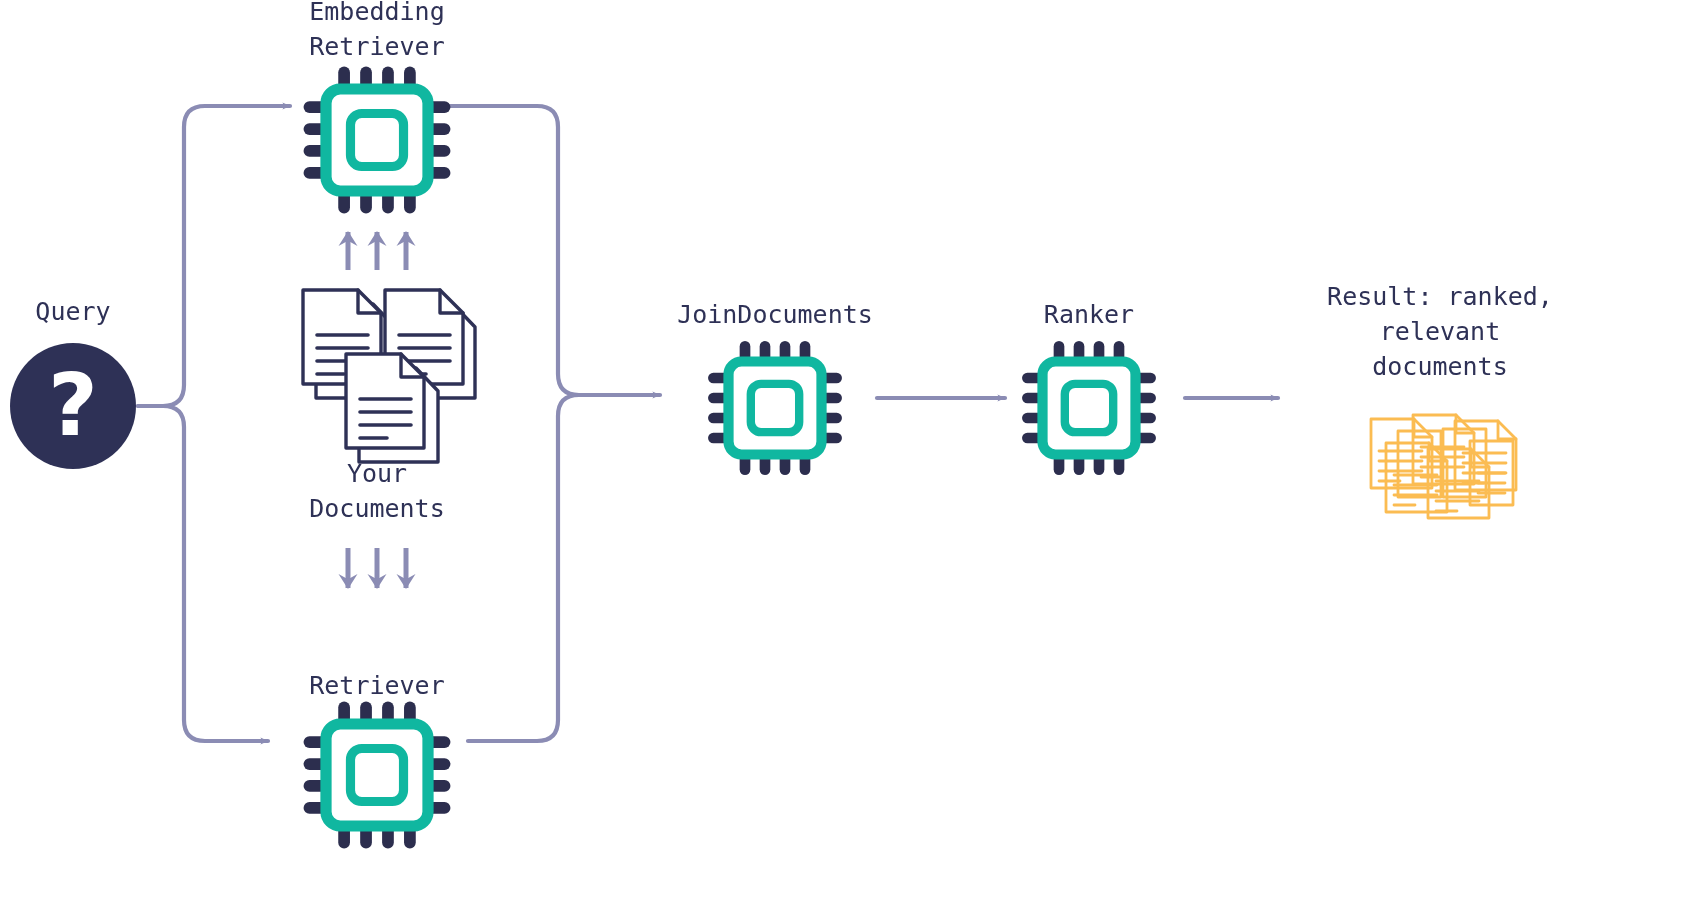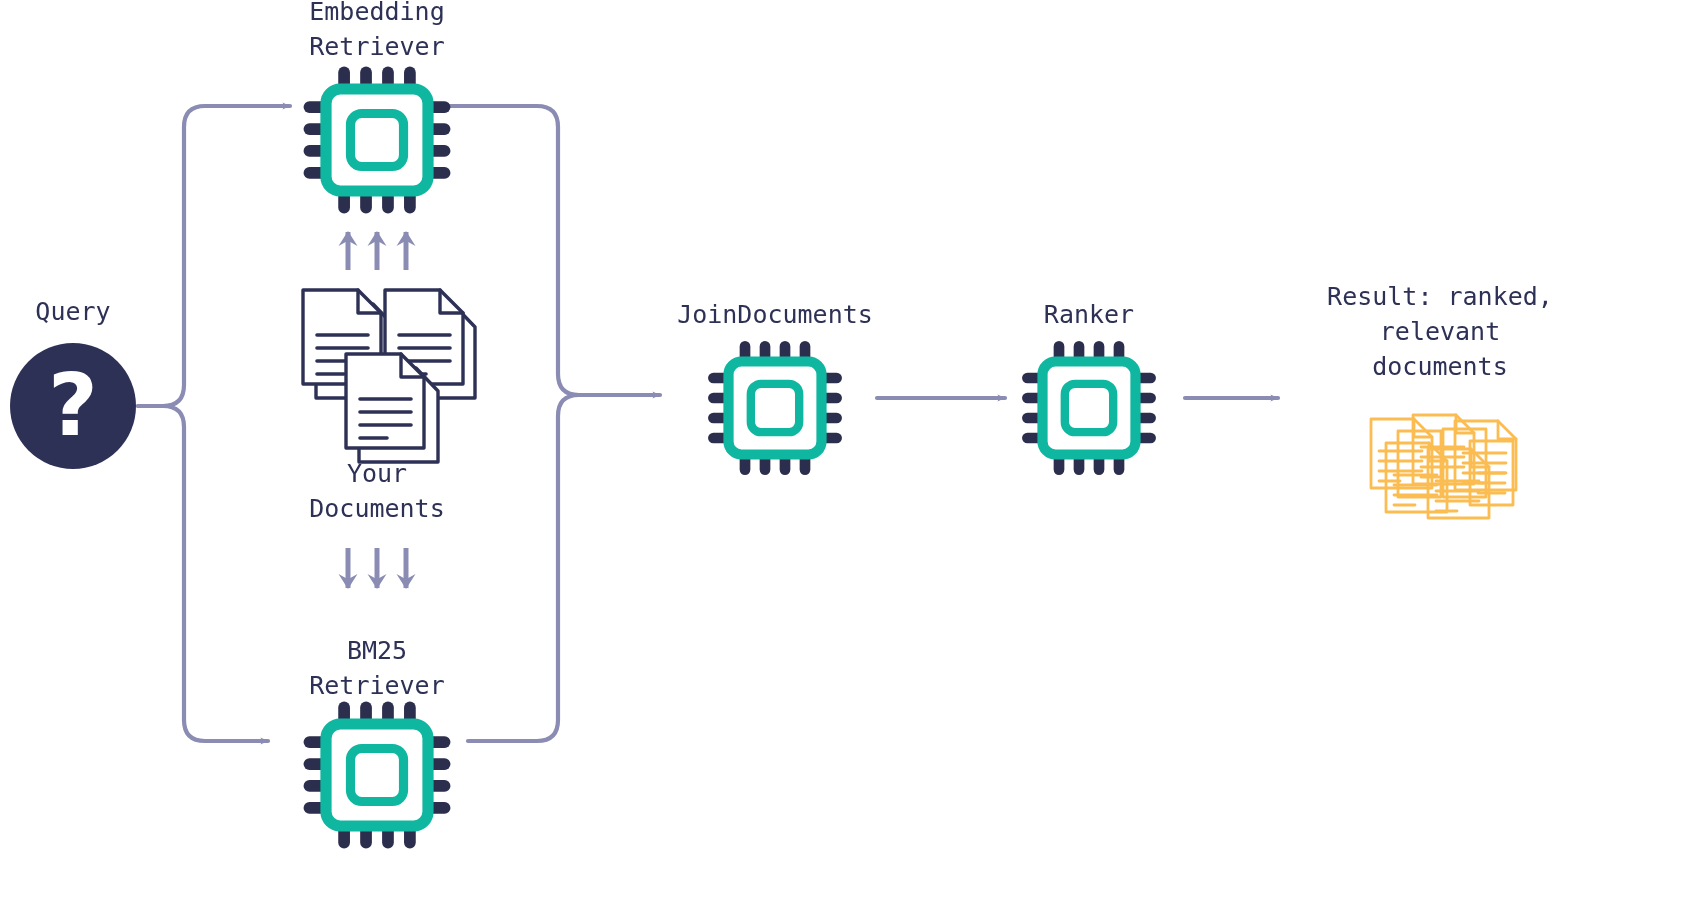--- a/index.html
+++ b/index.html
@@ -156,21 +156,20 @@
       <g>
         <path d="M346 354 L401 354 L424 377 L424 448 L346 448 Z"></path>
         <path d="M401 354 L401 377 L424 377" fill="none"></path>
         <path d="M360 399 L411 399 M360 412 L411 412 M360 425 L411 425 M360 438 L387 438" stroke-width="3.6"></path>
       </g>
     </g>
   </svg>
   <div class="label" style="left:277px; top:455px; width:200px;text-align:center;">Your</div>
   <div class="label" style="left:277px; top:490px; width:200px;">Documents</div>
 
-  <div class="label" style="left:277px; top:632px; width:200px;">BM25</div>
   <div class="label" style="left:277px; top:667px; width:200px;">Retriever</div>
   <svg class="layer" viewBox="0 0 1687 912">
     <g transform="translate(377,775) scale(1.02)">
       <rect x="-38" y="-72" width="11.5" height="24" rx="5.75" fill="#2C2E4E"></rect>
       <rect x="-16.5" y="-72" width="11.5" height="24" rx="5.75" fill="#2C2E4E"></rect>
       <rect x="5" y="-72" width="11.5" height="24" rx="5.75" fill="#2C2E4E"></rect>
       <rect x="26.5" y="-72" width="11.5" height="24" rx="5.75" fill="#2C2E4E"></rect>
       <rect x="-38" y="48" width="11.5" height="24" rx="5.75" fill="#2C2E4E"></rect>
       <rect x="-16.5" y="48" width="11.5" height="24" rx="5.75" fill="#2C2E4E"></rect>
       <rect x="5" y="48" width="11.5" height="24" rx="5.75" fill="#2C2E4E"></rect>

